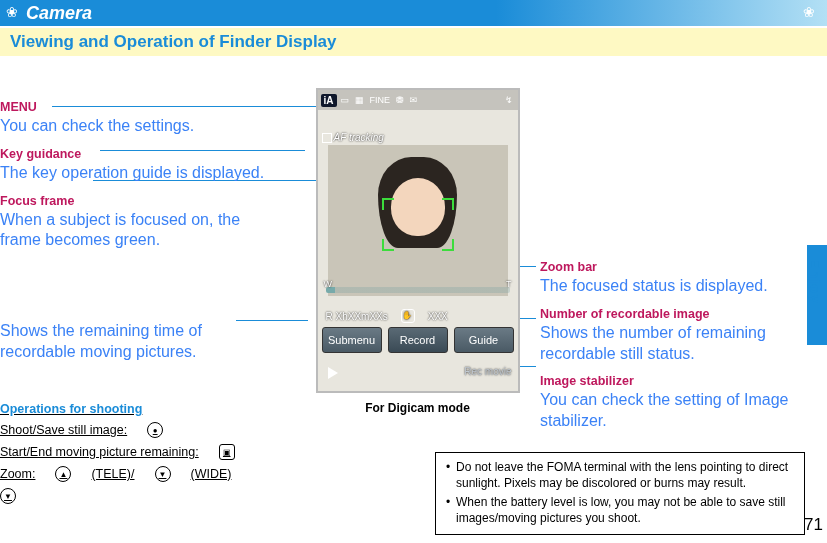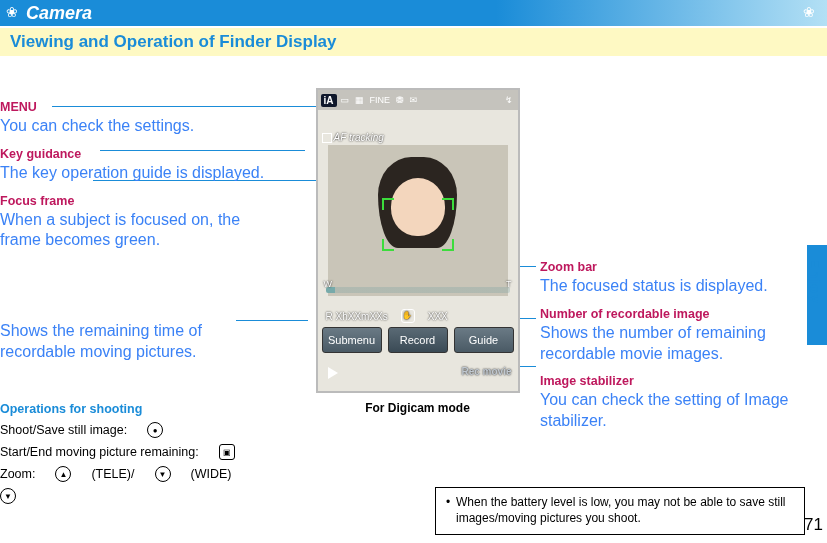--- a/index.html
+++ b/index.html
@@ -48,21 +48,21 @@
   .zoombar{position:absolute; bottom:98px; left:8px; right:8px; height:6px; background: linear-gradient(to right, #7aa 0%, #7aa 5%, rgba(120,160,160,0.3) 5%, rgba(120,160,160,0.3) 100%); border-radius:2px;}
   .zoombar .w{position:absolute; left:-2px; top:-8px; font-size:9px; color:#fff; text-shadow:0 0 2px #000;}
   .zoombar .t{position:absolute; right:-2px; top:-8px; font-size:9px; color:#fff; text-shadow:0 0 2px #000;}
   
   .rec-info{position:absolute; bottom:68px; left:8px; right:12px; font-size:10px; color:#fff; text-shadow:0 0 2px #000; display:flex; align-items:center; gap:13px;}
   .hand-icon{display:inline-block; width:14px; height:14px; border:1px solid #fff; border-radius:3px; font-size:8px; text-align:center; line-height:12px;}
   
   .softkeys{position:absolute; bottom:38px; left:0; right:0; height:26px; display:flex; gap:6px; padding:0 4px;}
   .softkey{flex:1; background: linear-gradient(#6a7a85, #4a5a65); color:#fff; font-size:11px; display:flex; align-items:center; justify-content:center; border-radius:3px; border:1px solid #333;}
   .softkey.mid{background: linear-gradient(#5a6a75, #3a4a55);}
-  .rec-movie{position:absolute; bottom:14px; right:6px; font-size:10px; color:#c0c8d0; text-shadow:0 0 2px #000;font-weight:bold;}
+  .rec-movie{position:absolute; bottom:14px; right:6px; font-size:10px; color:#c0c8d0; text-shadow:0 0 2px #000;}
   .play-t{position:absolute; bottom:12px; left:10px; width:0;height:0; border-left:10px solid #fff; border-top:6px solid transparent; border-bottom:6px solid transparent;}
   
   .finder-caption{text-align:center; font-size:12px; margin-top:8px;font-weight:bold;}
   
   .ops-title { color:#1a8cd8; font-weight:bold; font-size:12.5px; margin-top:6px; margin-bottom:6px;}
   .op-line { font-size:12.5px; margin-bottom:6px; display:flex; align-items:center; gap:20px; flex-wrap:wrap;}
   .key-icon { display:inline-flex; width:16px; height:16px; border:1.5px solid #000; border-radius:50%; align-items:center; justify-content:center; font-size:8px;}
   .key-icon.sq{border-radius:3px;}
   
   .note-box { position:absolute; left:435px; bottom:8px; width:370px; border:0.75px solid #000; padding:6px 10px; font-size:12px;}
@@ -81,21 +81,21 @@
   
   .line{position:absolute; background:#1a8cd8;}
   .l1{top:50px; left:52px; width:295px; height:1px;}
   .l2{top:94px; left:100px; width:205px; height:1px;}
   .l3{top:124px; left:93px; width:255px; height:1px;}
   .l4{top:264px; left:236px; width:72px; height:1px;}
   .r1{top:210px; left:474px; width:62px; height:1px;}
   .r2{top:262px; left:488px; width:48px; height:1px;}
   .r3{top:310px; left:470px; width:66px; height:1px;}
   
-  .below-left{position:absolute; left:0; top:340px; width:430px;}
+  .below-left{position:absolute; left:0; top:340px; width:430px;text-decoration:underline;}
 </style>
 </head>
 <body>
 
 <div class="header">
   <span class="icon-wrap">
       <span class="petal"></span>
     </span>
   <span class="title">Camera</span>
   <span class="right">
@@ -137,21 +137,21 @@
   </div>
 
   <div class="right-col">
     <div style="height:160px"></div>
     <div class="left-block">
       <div class="lbl-title">Zoom bar</div>
       <div class="lbl-desc">The focused status is displayed.</div>
     </div>
     <div class="left-block">
       <div class="lbl-title">Number of recordable image</div>
-      <div class="lbl-desc">Shows the number of remaining recordable movie images.</div>
+      <div class="lbl-desc">Shows the number of remaining recordable still status.</div>
     </div>
     <div class="left-block">
       <div class="lbl-title">Image stabilizer</div>
       <div class="lbl-desc">You can check the setting of Image stabilizer.</div>
     </div>
   </div>
 
   <div class="finder">
     <div class="finder-screen">
       <div class="statusbar">
@@ -216,20 +216,21 @@
       <span class="key-icon">▼</span>
       <span>(WIDE)</span>
     </div>
     <div class="op-line">
       <span class="key-icon">▼</span>
     </div>
   </div>
 
   <div class="note-box">
     <ul>
+      <li>Do not leave the FOMA terminal with the lens pointing to direct sunlight. Pixels may be discolored or burns may result.</li>
       <li>When the battery level is low, you may not be able to save still images/moving pictures you shoot.</li>
     </ul>
   </div>
 
 </div>
 
 <div class="side-tab"></div>
 <div class="side-tab-text">Enjoy</div>
 <div class="page-num">71</div>
 

